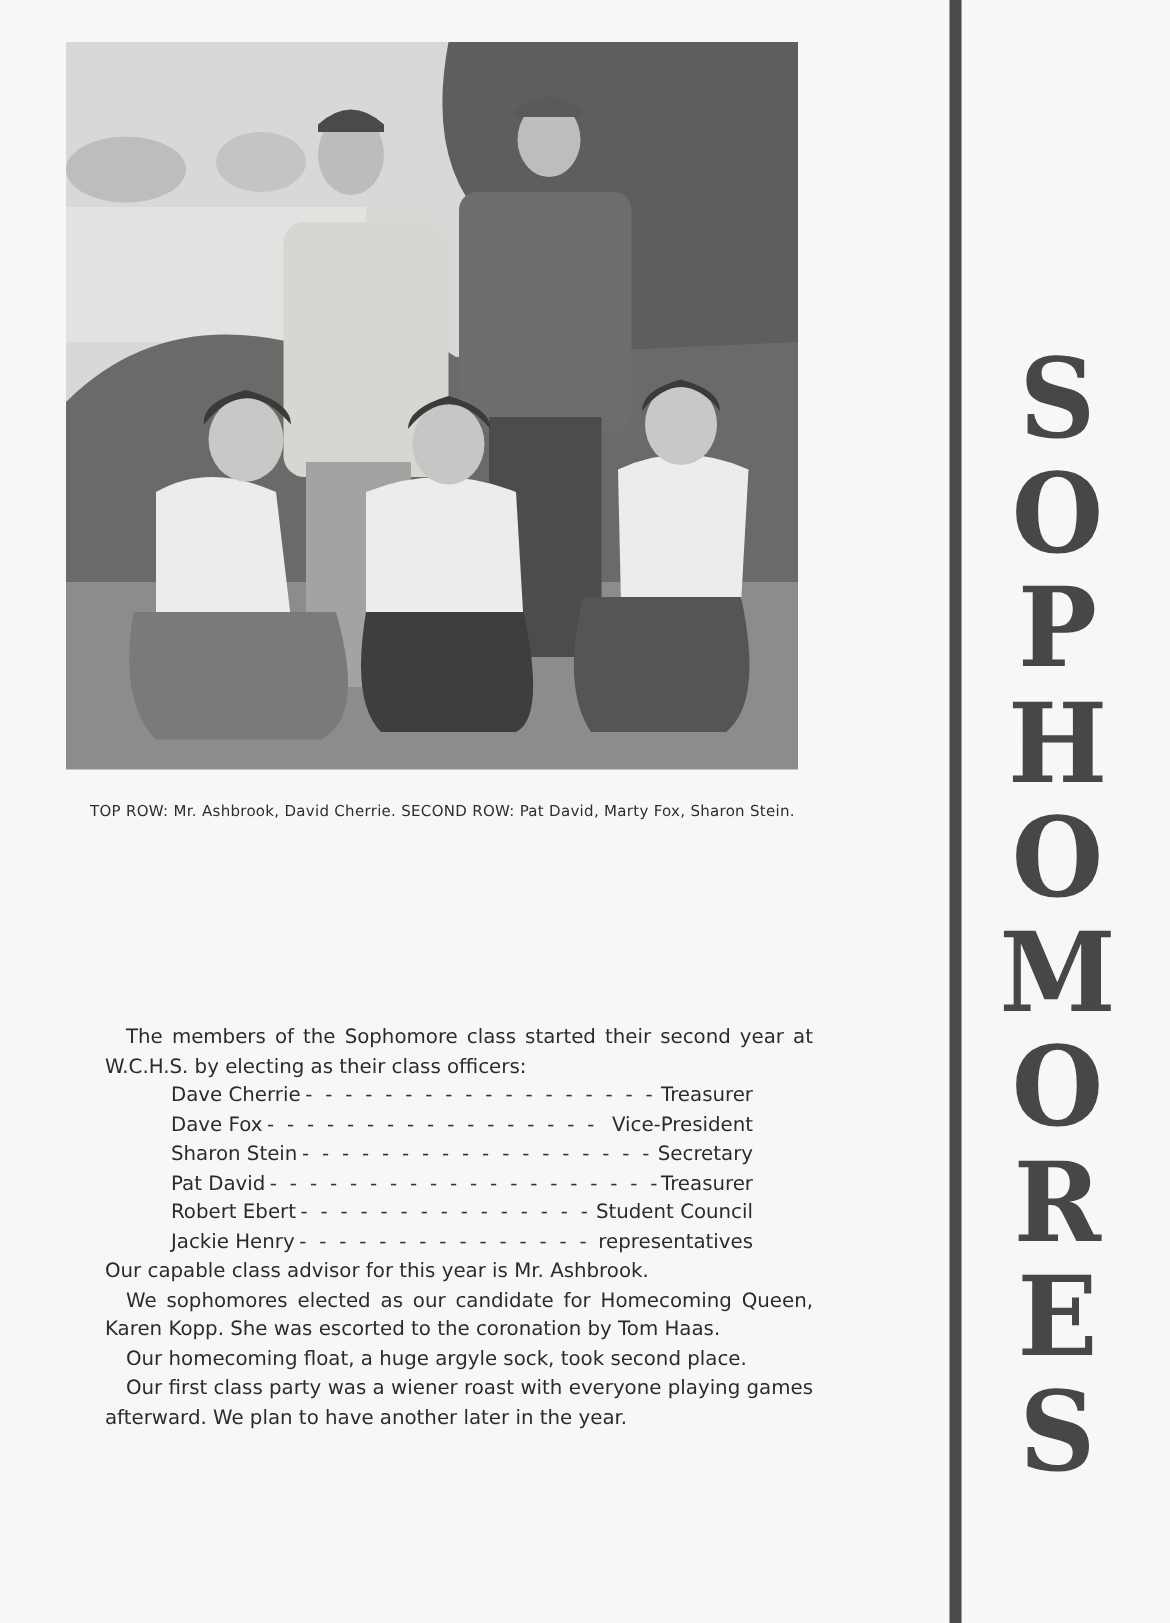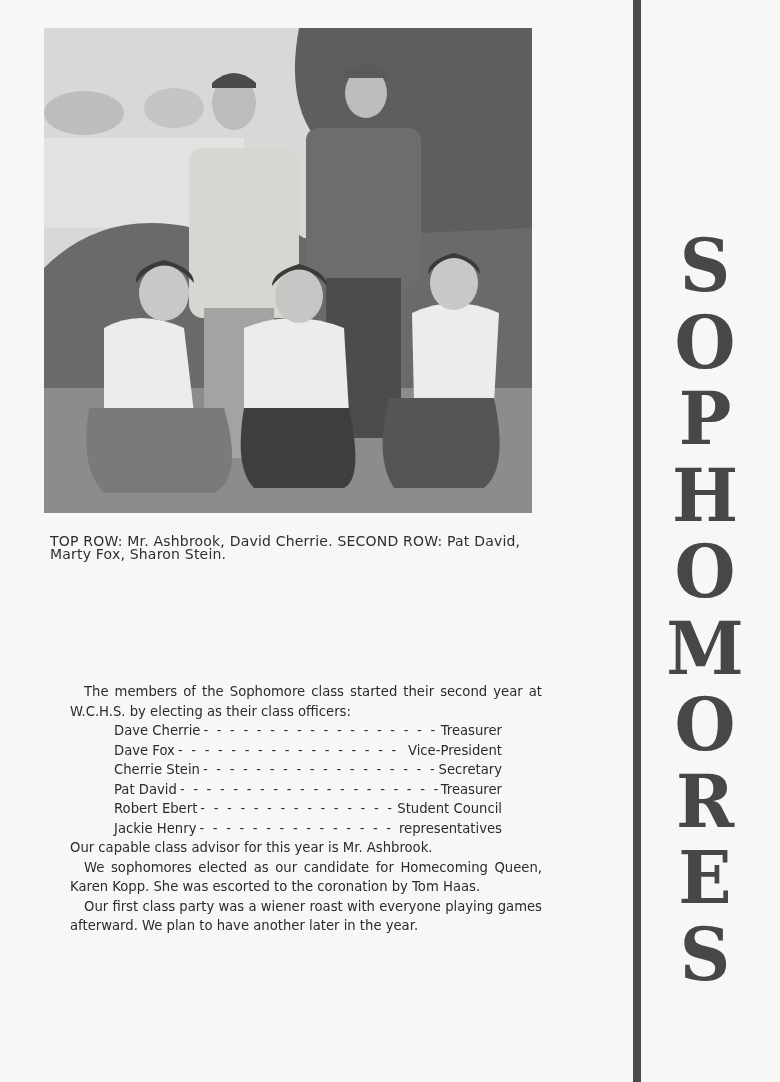--- a/index.html
+++ b/index.html
@@ -20,24 +20,24 @@
       left: 44px;
       top: 28px;
       width: 488px;
       height: 485px;
       background: #9a9a98;
       overflow: hidden;
     }
     .photo svg { display: block; }
     .caption {
       position: absolute;
-      left: 50px;
+      left: 60px;
       top: 535px;
       width: 490px;
-      font-size: 14px;
+      font-size: 10px;
       line-height: 13px;
       letter-spacing: 0.2px;
       color: #2e2e2e;
     }
     .body-text {
       position: absolute;
       left: 58px;
       top: 682px;
       width: 472px;
       font-size: 13.2px;
@@ -163,21 +163,21 @@
       <span class="name">Dave Cherrie</span>
       <span class="leader">- - - - - - - - - - - - - - - - - - - - - - - - - - - - - - - - - - - - - - - - - -</span>
       <span class="office">Treasurer</span>
     </li>
     <li class="officer">
       <span class="name">Dave Fox</span>
       <span class="leader">- - - - - - - - - - - - - - - - - - - - - - - - - - - - - - - - - - - - - - - - - -</span>
       <span class="office">Vice-President</span>
     </li>
     <li class="officer">
-      <span class="name">Cherrie Stein</span>
+      <span class="name">Sharon Stein</span>
       <span class="leader">- - - - - - - - - - - - - - - - - - - - - - - - - - - - - - - - - - - - - - - - - -</span>
       <span class="office">Secretary</span>
     </li>
     <li class="officer">
       <span class="name">Pat David</span>
       <span class="leader">- - - - - - - - - - - - - - - - - - - - - - - - - - - - - - - - - - - - - - - - - -</span>
       <span class="office">Treasurer</span>
     </li>
     <li class="officer">
       <span class="name">Robert Ebert</span>
@@ -185,20 +185,21 @@
       <span class="office">Student Council</span>
     </li>
     <li class="officer">
       <span class="name">Jackie Henry</span>
       <span class="leader">- - - - - - - - - - - - - - - - - - - - - - - - - - - - - - - - - - - - - - - - - -</span>
       <span class="office">representatives</span>
     </li>
   </ul>
   <p>Our capable class advisor for this year is Mr. Ashbrook.</p>
   <p class="indent">We sophomores elected as our candidate for Homecoming Queen, Karen Kopp. She was escorted to the coronation by Tom Haas.</p>
+  <p class="indent">Our homecoming float, a huge argyle sock, took second place.</p>
   <p class="indent">Our first class party was a wiener roast with everyone playing games afterward. We plan to have another later in the year.</p>
 </div>
 
 <div class="rule"></div>
 
 <div class="vertical-title">
   <span class="letter">S</span>
   <span class="letter">O</span>
   <span class="letter">P</span>
   <span class="letter">H</span>

